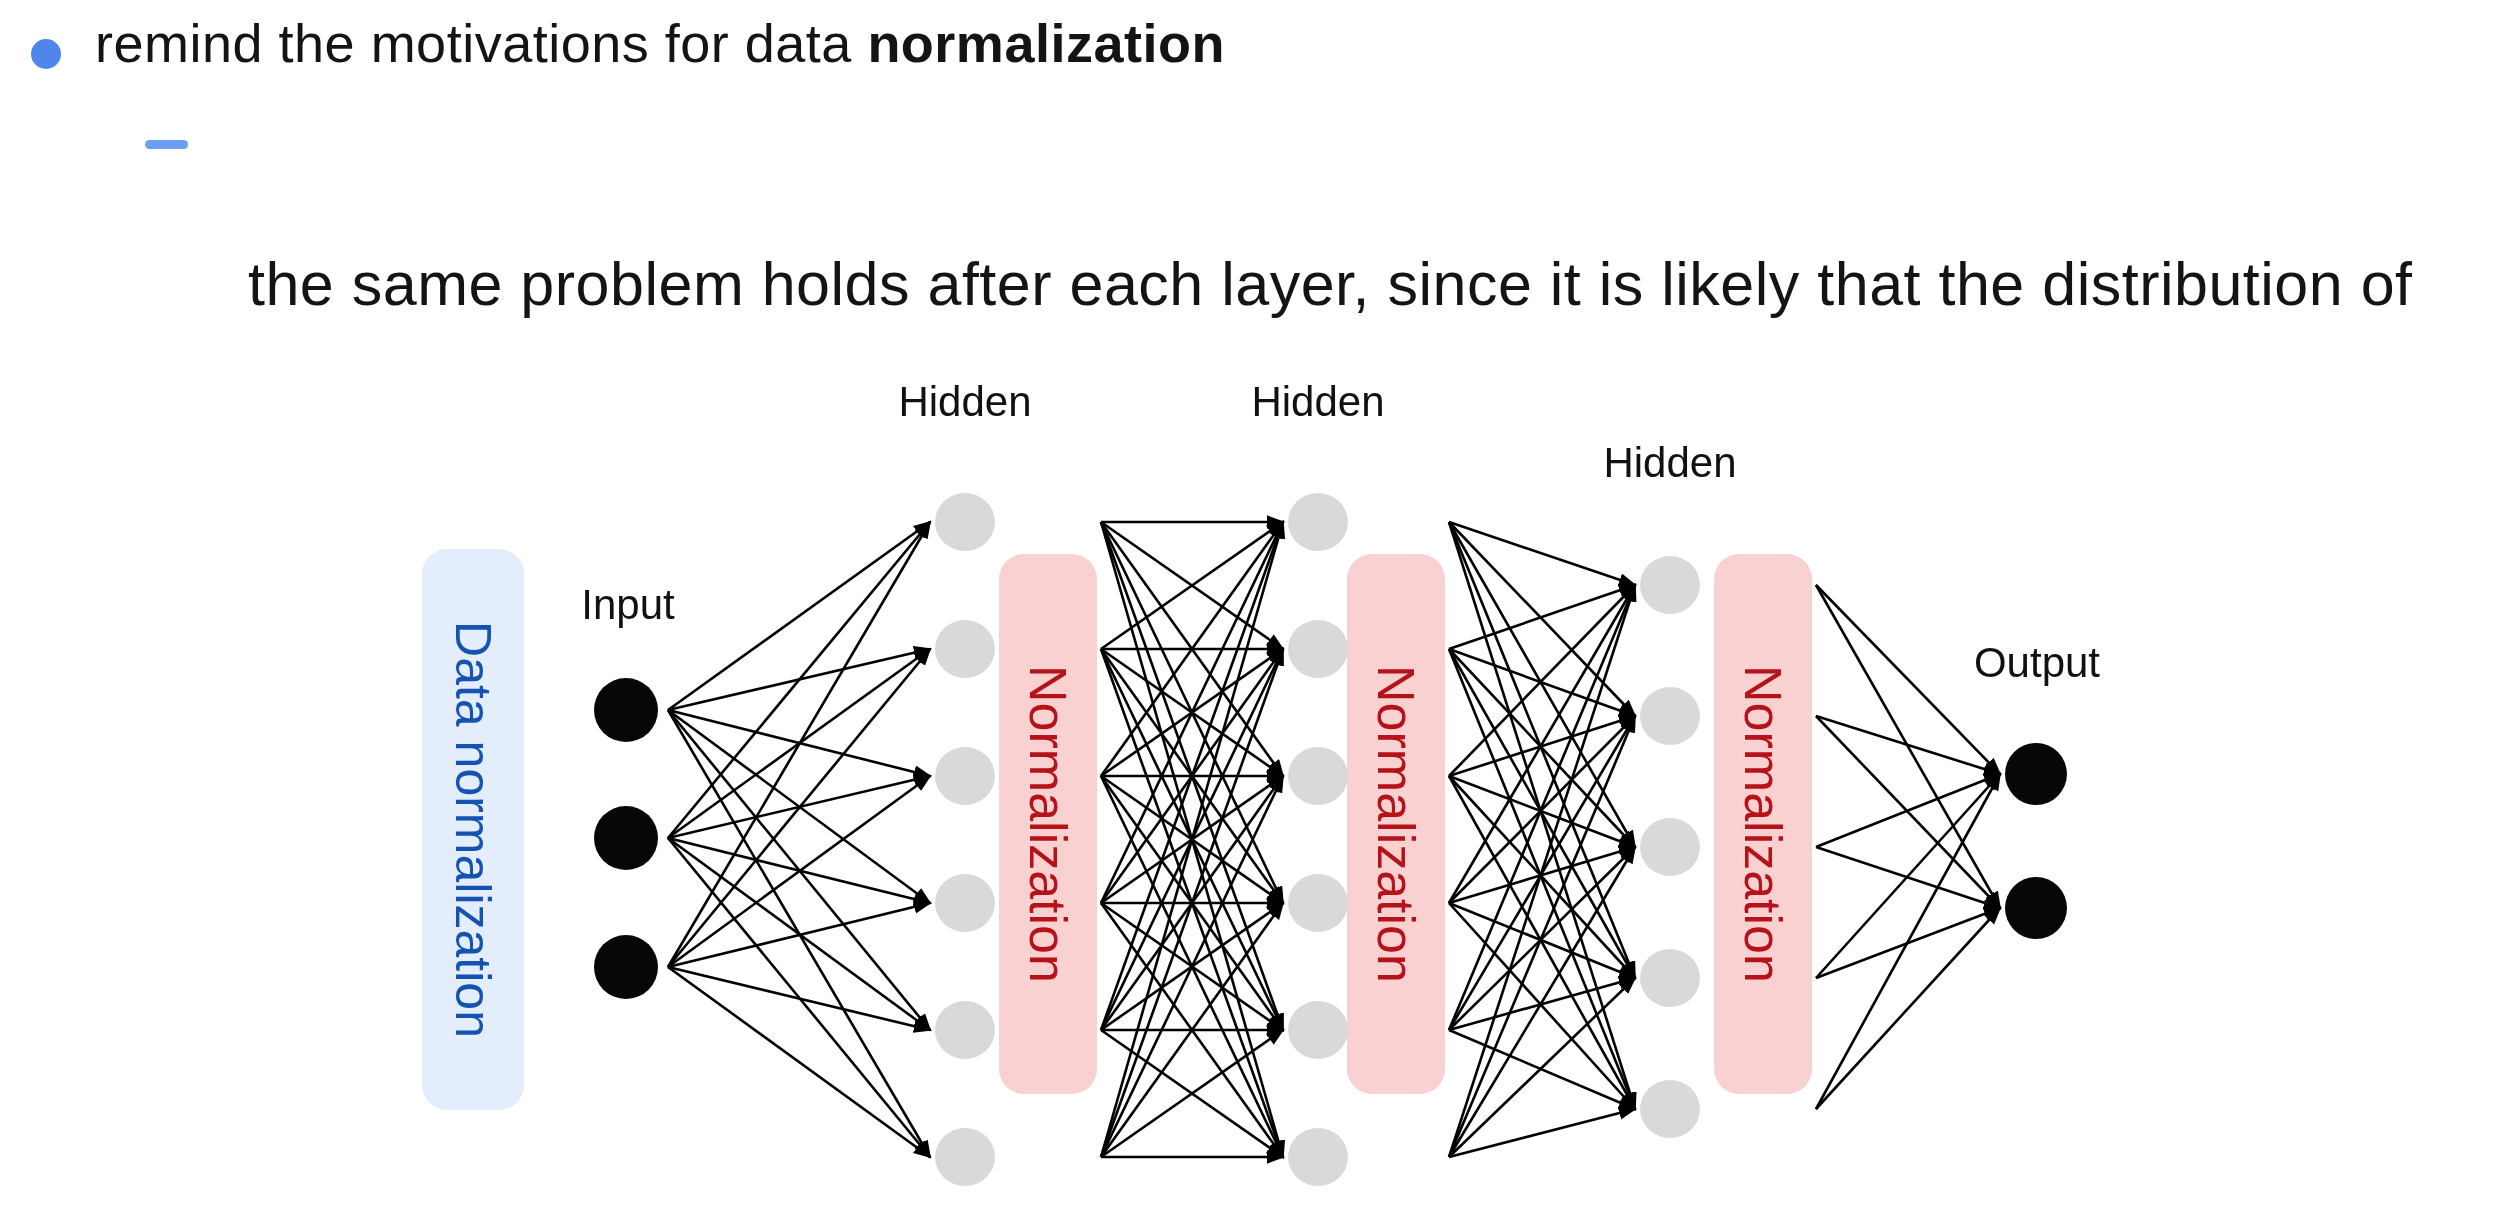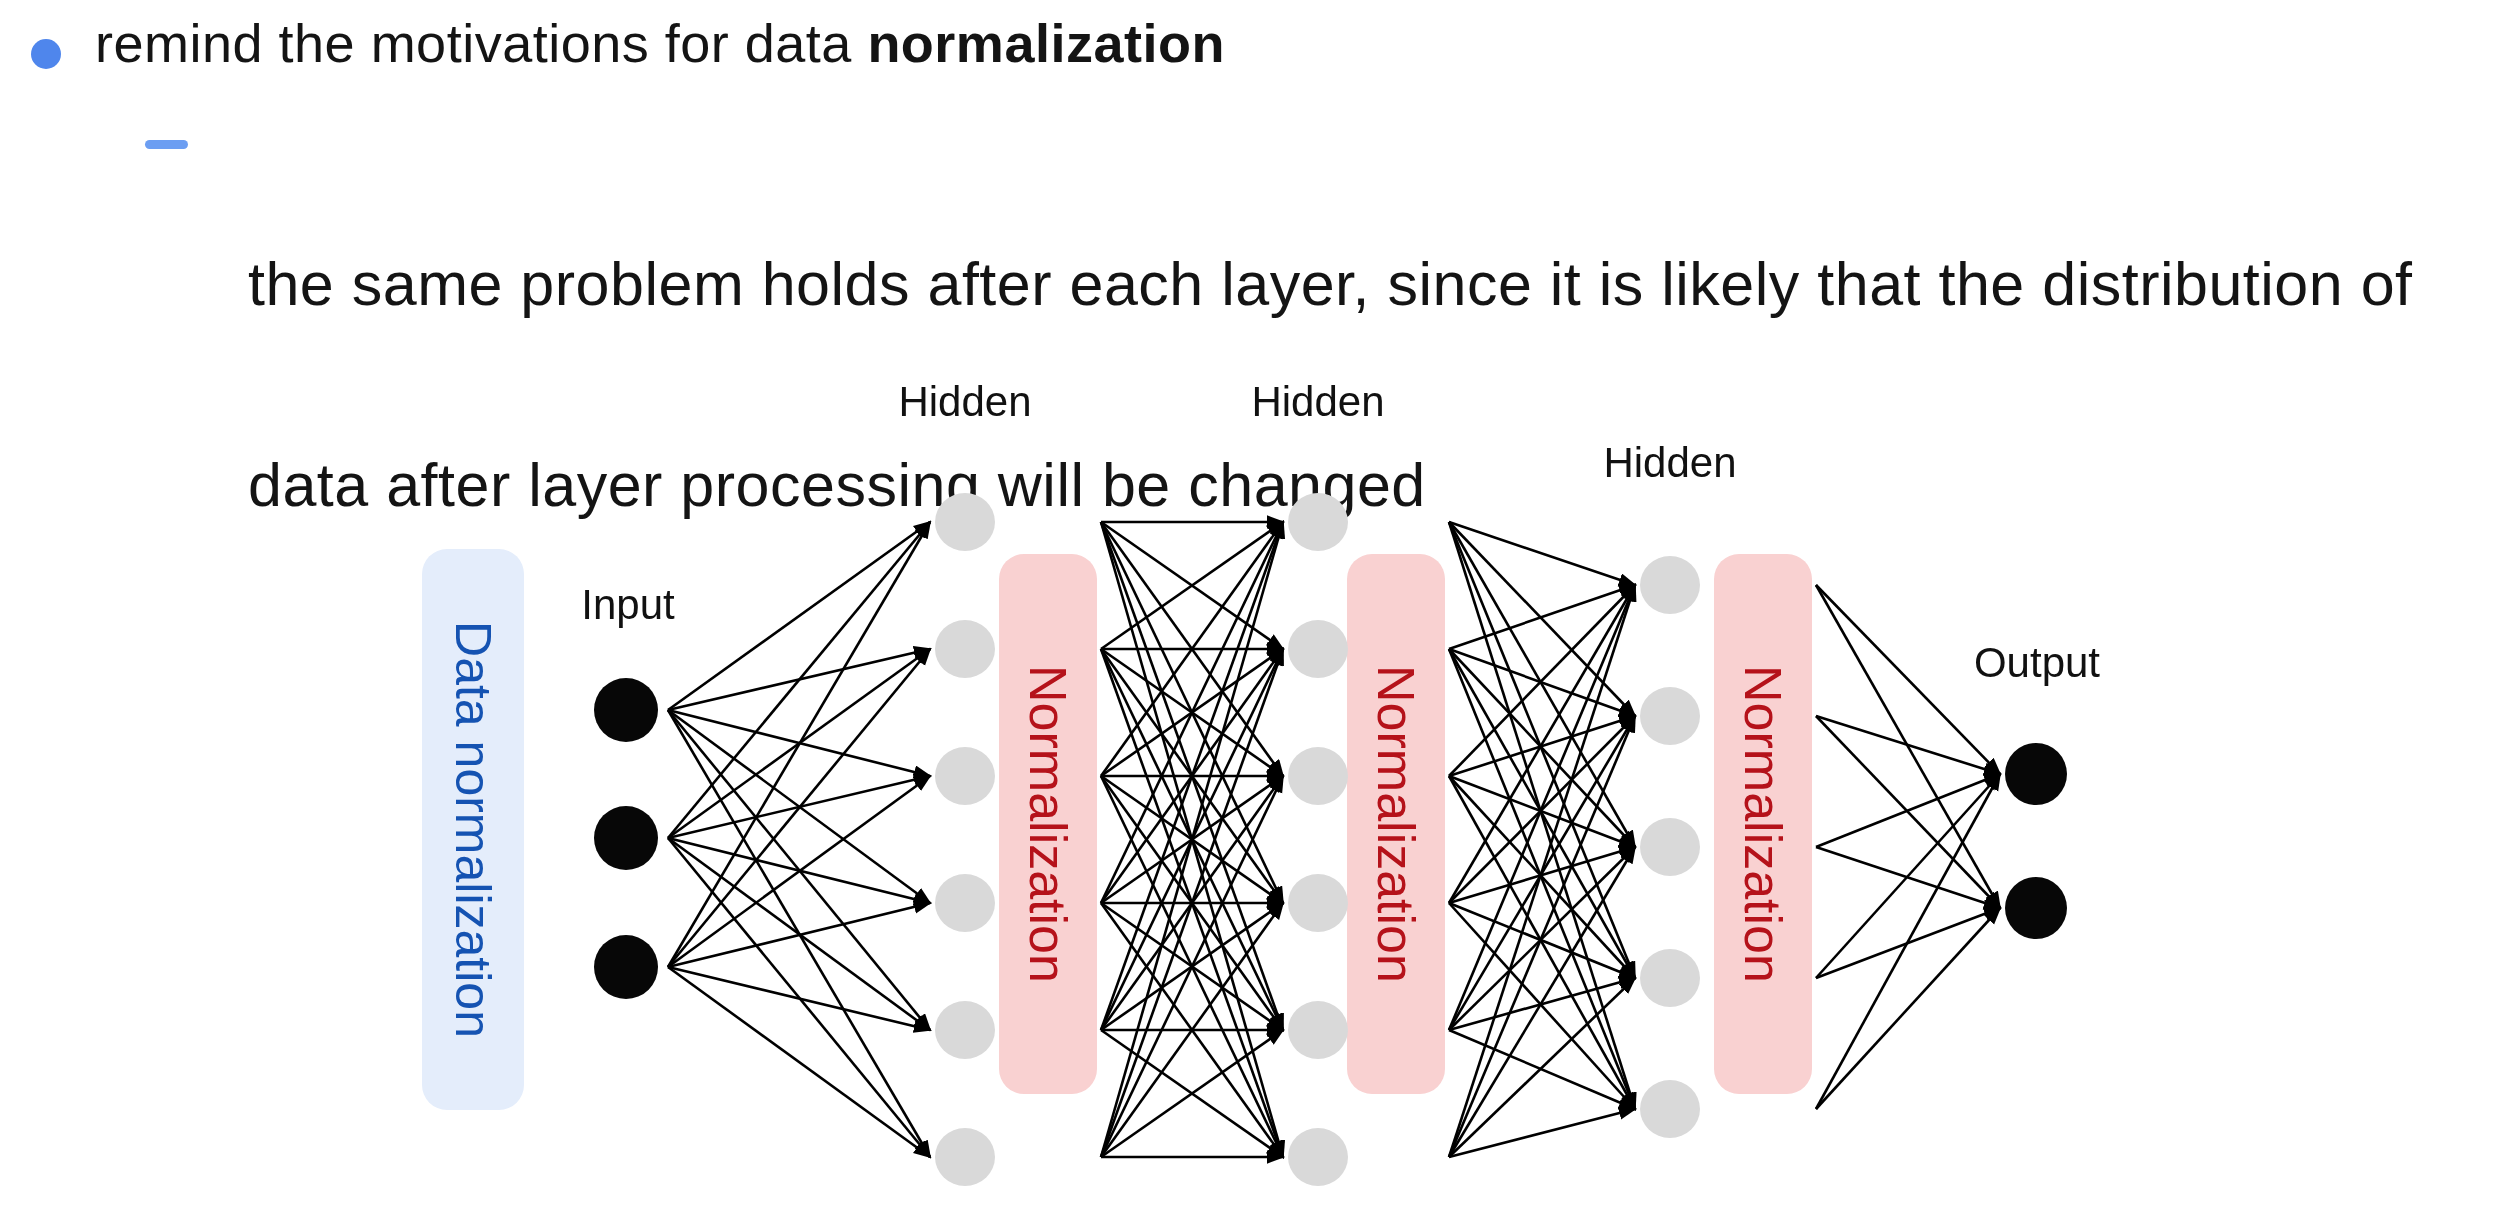--- a/index.html
+++ b/index.html
@@ -60,21 +60,20 @@
 <div class="slide">
 
   <span class="bullet-dot"></span>
 
   <div class="title-line"><span>remind the motivations for data </span><b>normalization</b></div>
 
   <span class="sub-dash"></span>
 
   <div class="sub-text">
     <div>the same problem holds after each layer, since it is likely that the distribution of</div>
-    <div>data after layer processing will be changed</div>
   </div>
 
   <svg class="diagram" id="net" viewBox="0 0 2517 1205">
       <defs>
         <marker id="ah" markerWidth="7" markerHeight="7" refX="6.2" refY="2.6" orient="auto" markerUnits="strokeWidth">
           <path d="M0,0 L7,2.6 L0,5.2 Z" fill="#000000"></path>
         </marker>
       </defs>
       <rect x="422" y="549" width="102" height="561" rx="25" fill="#e4edfb"></rect>
       <text x="473" y="829.5" transform="rotate(90 473 829.5)" text-anchor="middle" dy="0.35em" fill="#1553b2" font-size="50">Data normalization</text>

